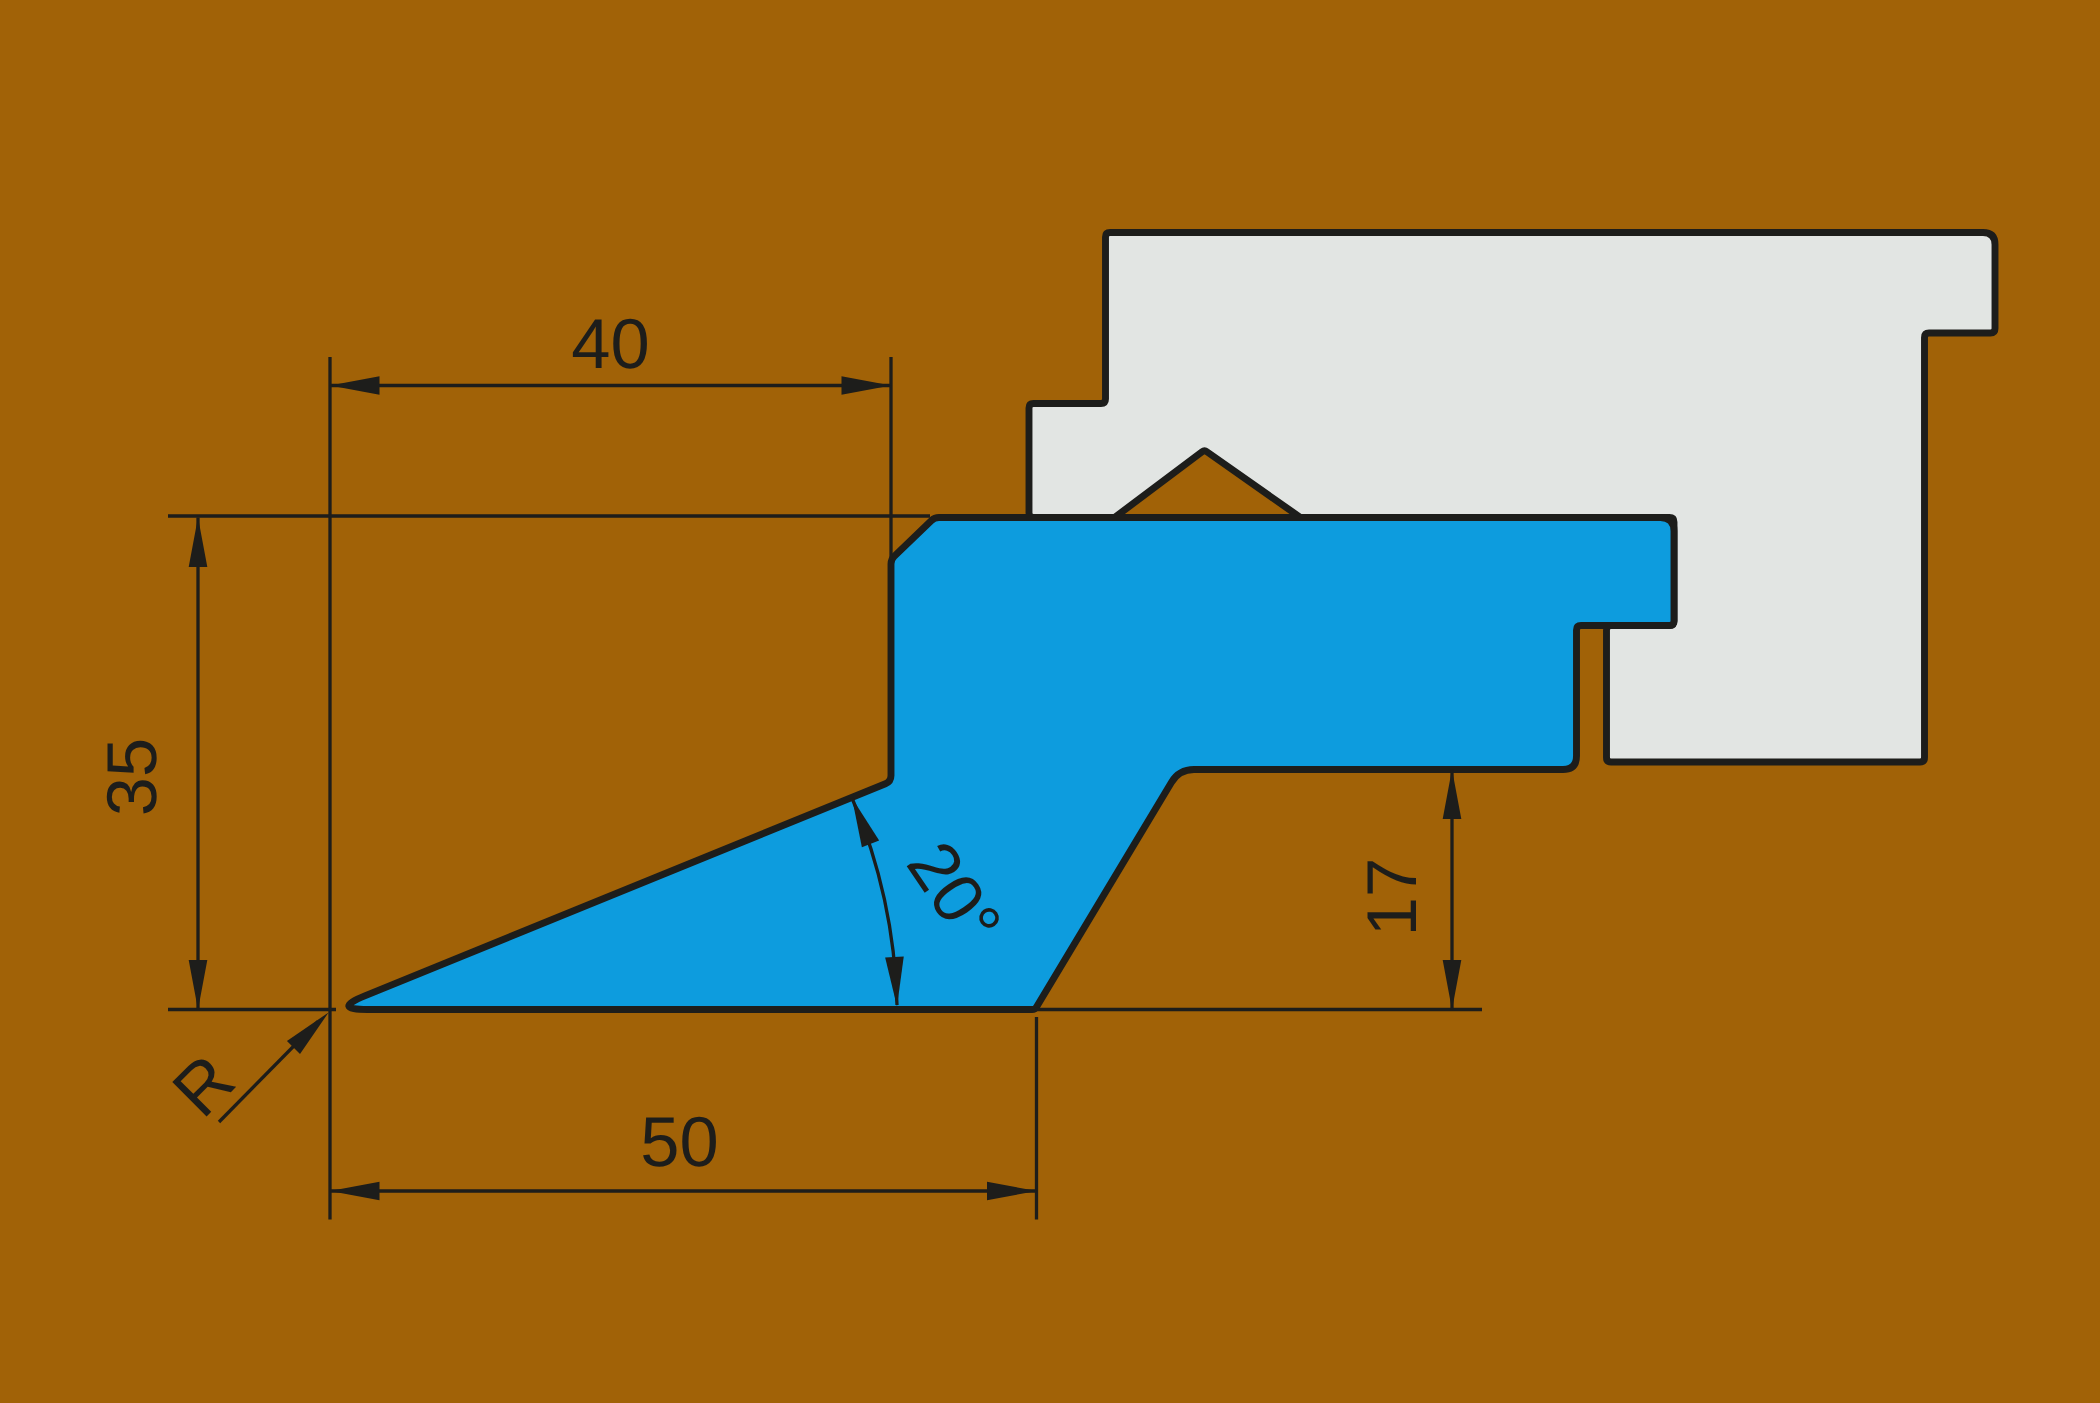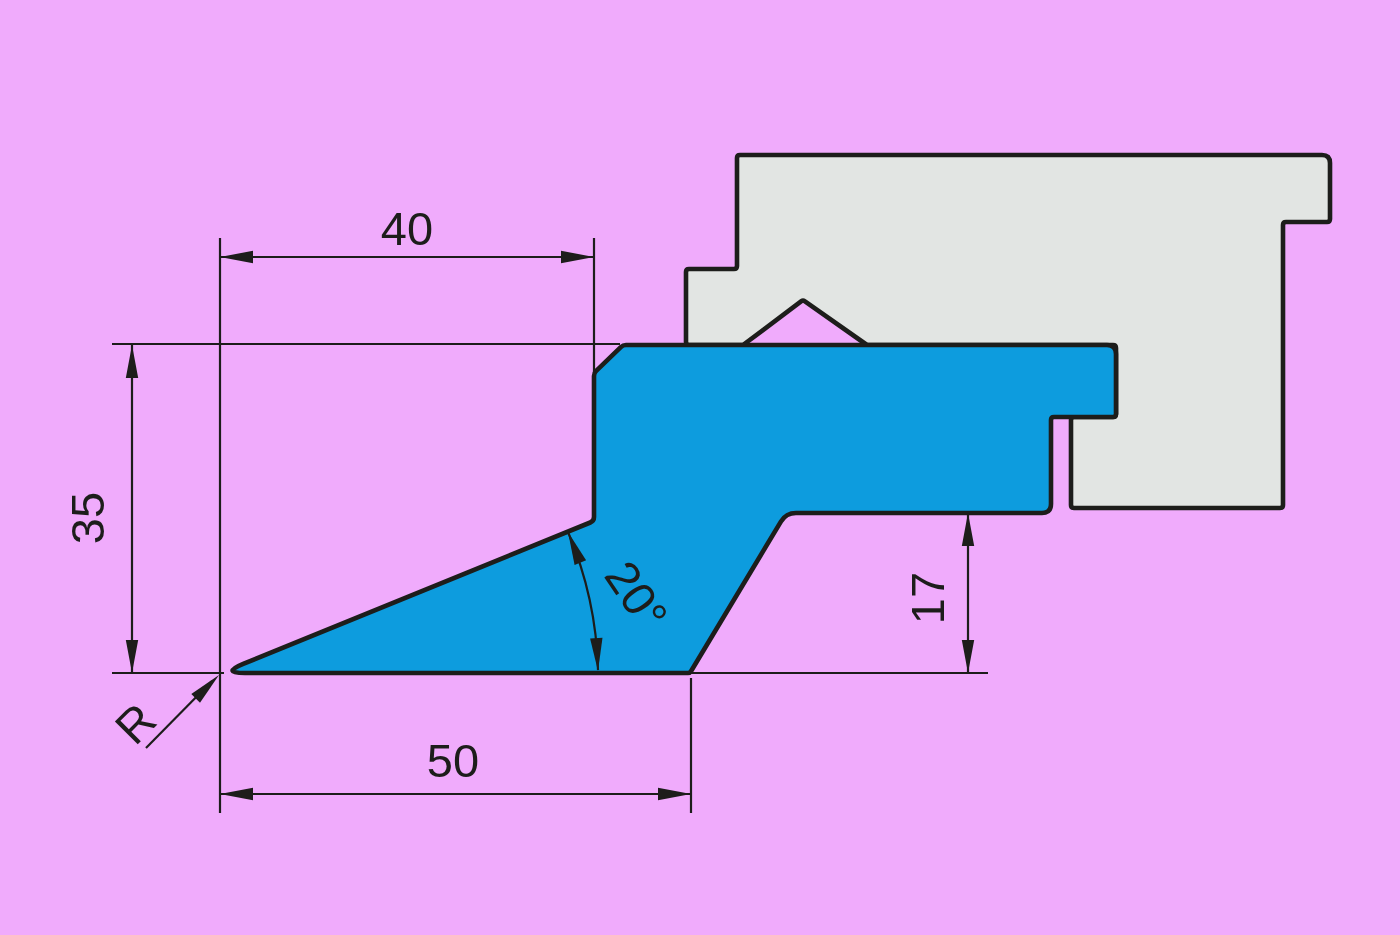--- a/index.html
+++ b/index.html
@@ -1,16 +1,16 @@
 <!DOCTYPE html>
 <html><head>
 <meta charset="utf-8">
 <style>
   html,body{margin:0;padding:0;background:#ffffff;}
-  .stage{position:relative;width:1400px;height:935px;background:#f0abfc;overflow:hidden;
+  .stage{position:relative;width:1400px;height:935px;background:#a16207;overflow:hidden;
          font-family:"Liberation Sans", sans-serif;}
   svg{display:block;}
   text{font-family:"Liberation Sans", sans-serif;}
 </style>
 </head>
 <body>
 
 <div class="stage">
   <svg id="drawing" width="1400" height="935" viewBox="0 0 1400 935" xmlns="http://www.w3.org/2000/svg">
     <g id="g-parts">

